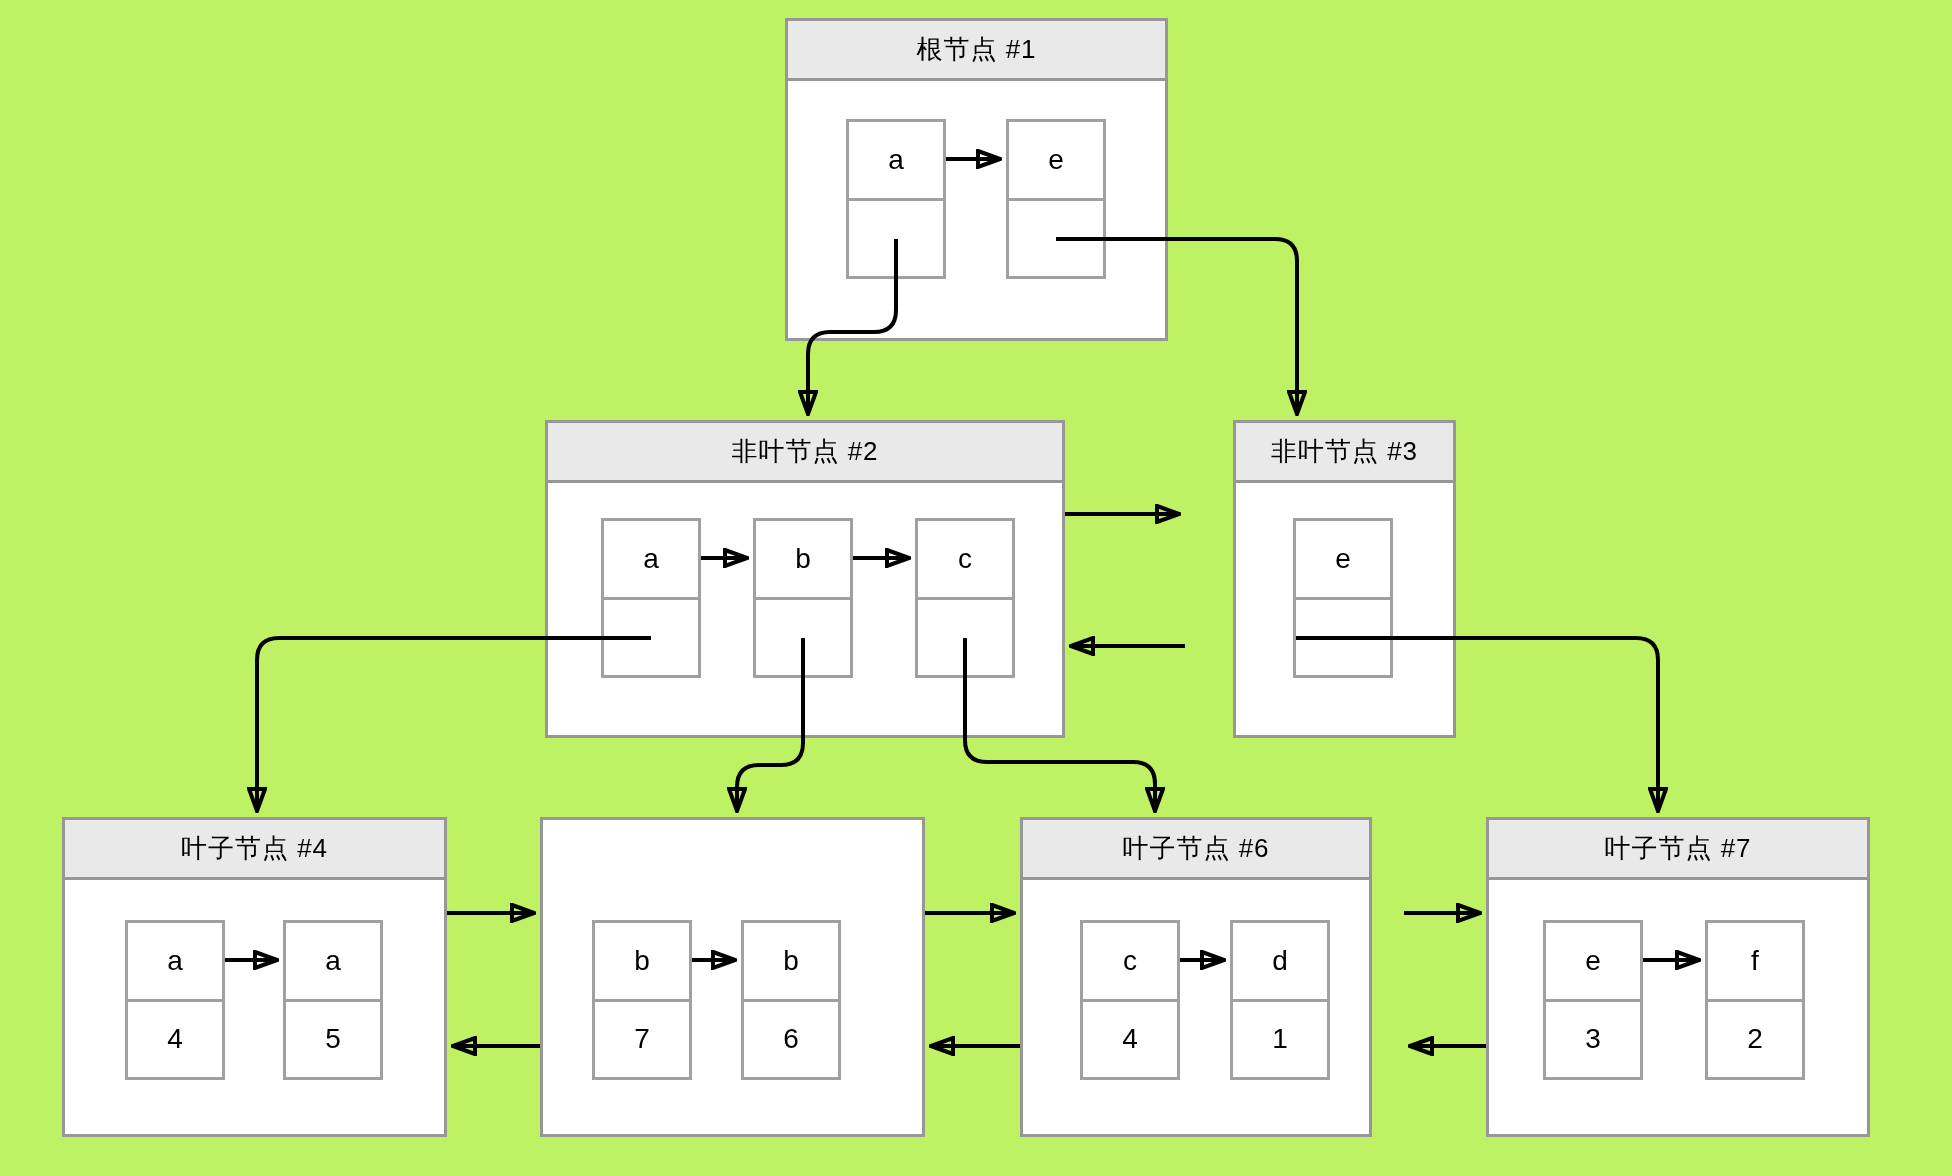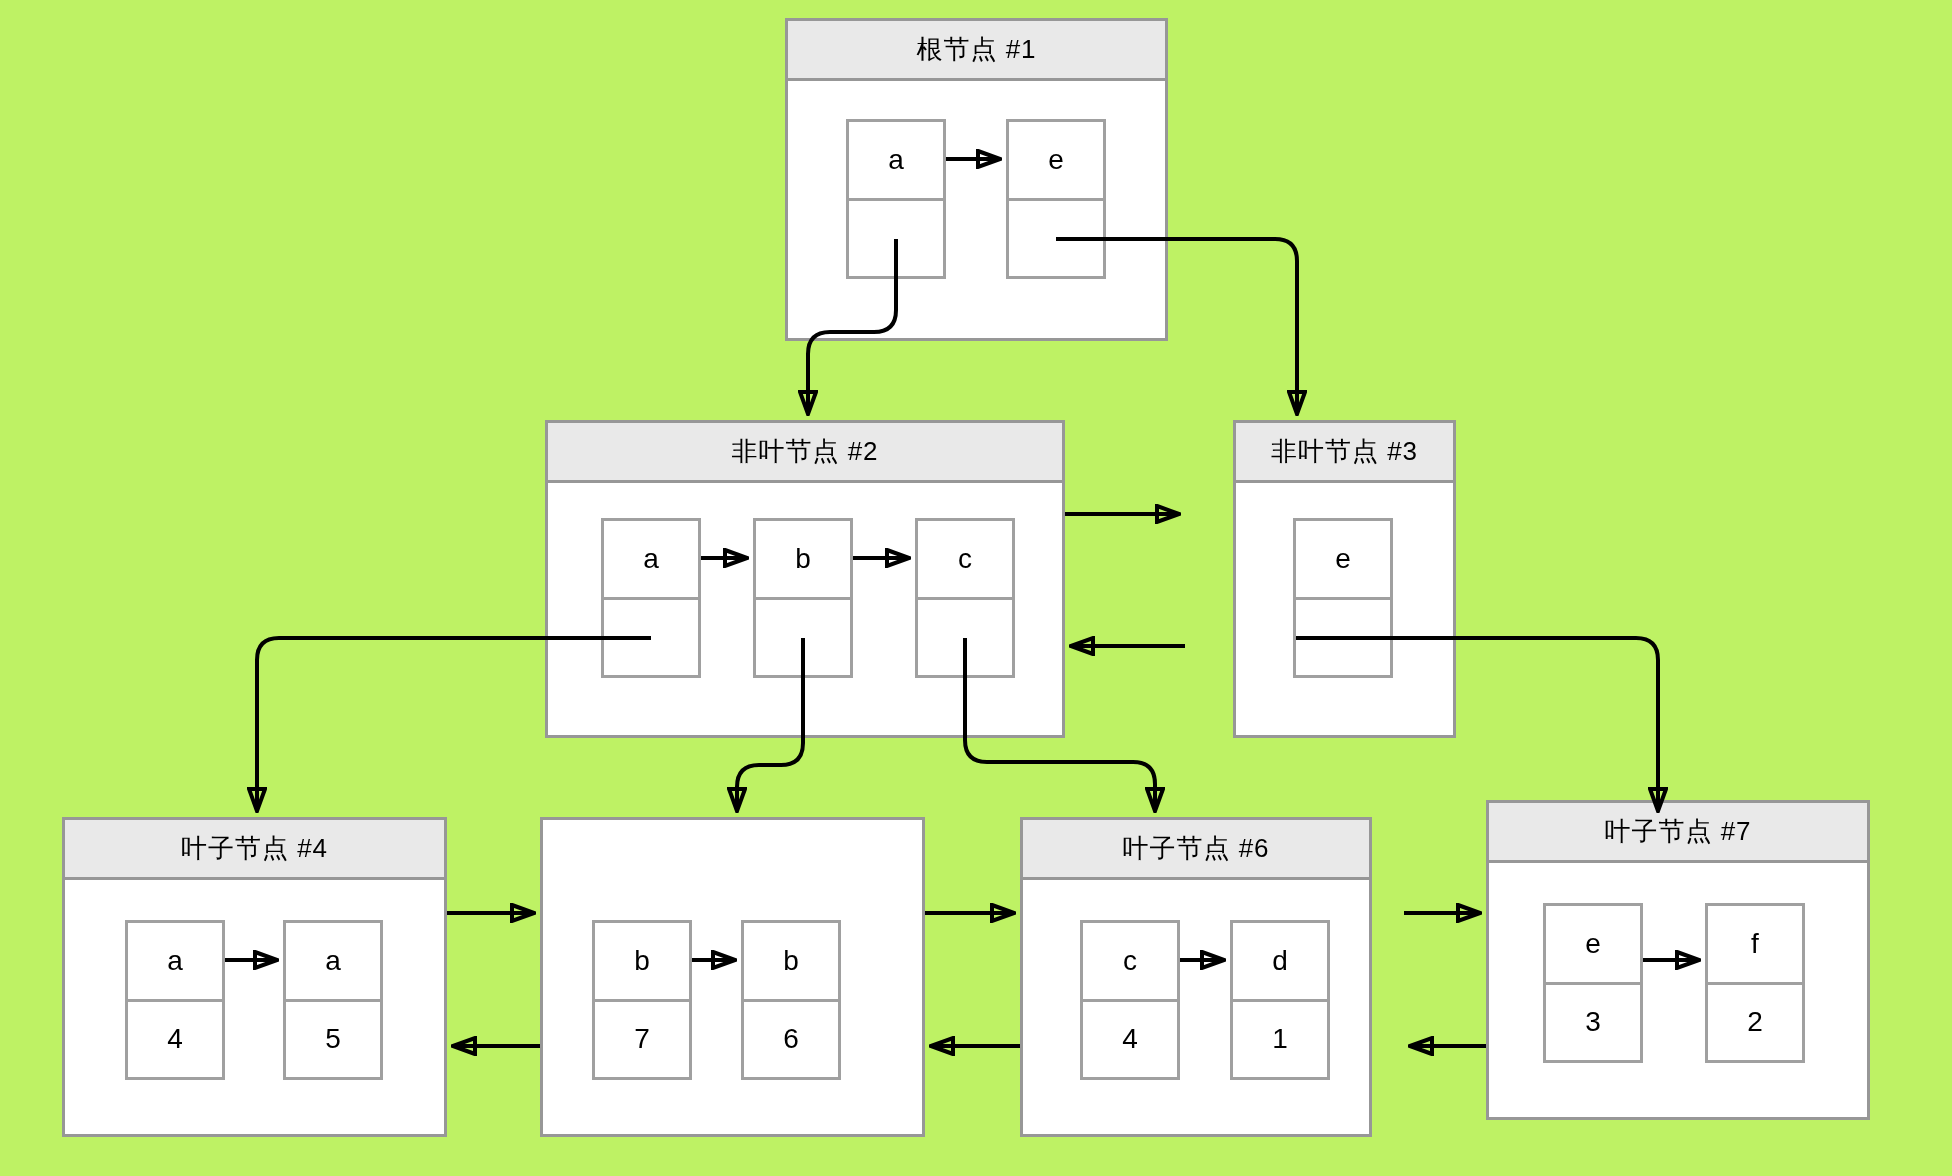--- a/index.html
+++ b/index.html
@@ -101,21 +101,21 @@
     <div class="cell" style="left:57px; top:100px;">
       <div class="cell-key">c</div>
       <div class="cell-sub">4</div>
     </div>
     <div class="cell" style="left:207px; top:100px;">
       <div class="cell-key">d</div>
       <div class="cell-sub">1</div>
     </div>
   </div>
 
-  <div class="node" style="left:1486px; top:800px; width:384px; height:320px;">
+  <div class="node" style="left:1486px; top:817px; width:384px; height:320px;">
     <div class="node-title">叶子节点 #7</div>
     <div class="cell" style="left:54px; top:100px;">
       <div class="cell-key">e</div>
       <div class="cell-sub">3</div>
     </div>
     <div class="cell" style="left:216px; top:100px;">
       <div class="cell-key">f</div>
       <div class="cell-sub">2</div>
     </div>
   </div>

